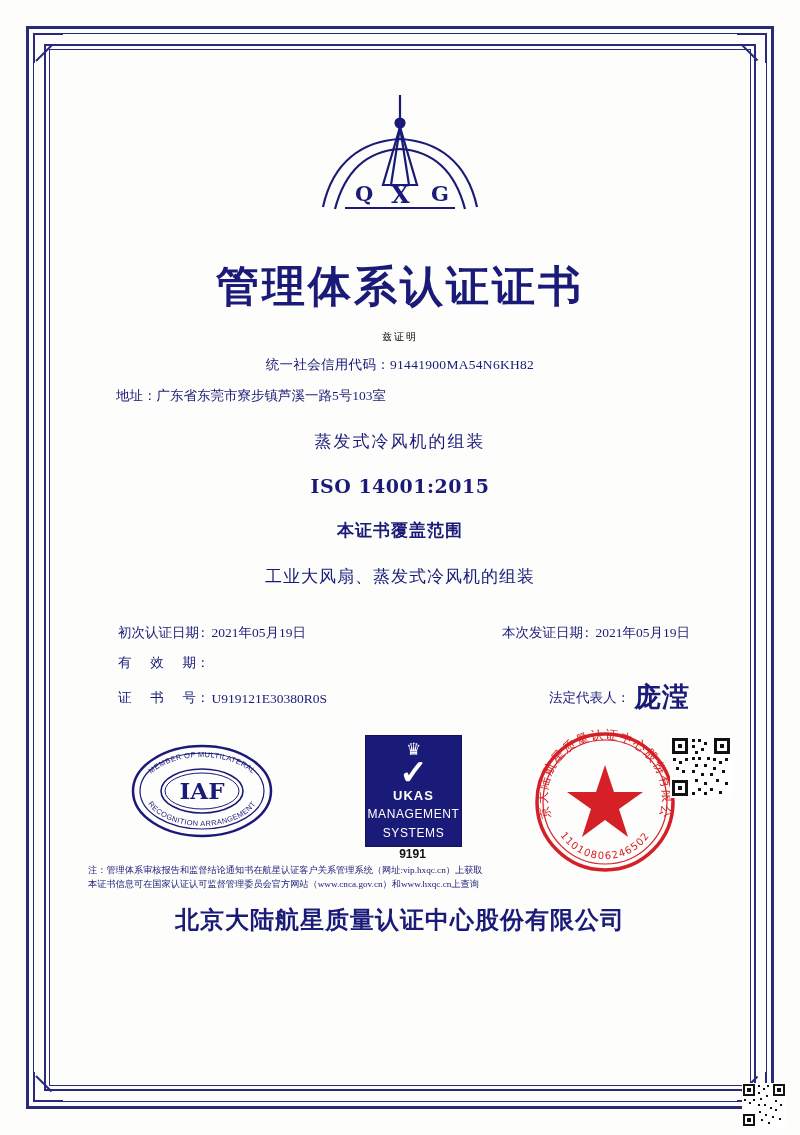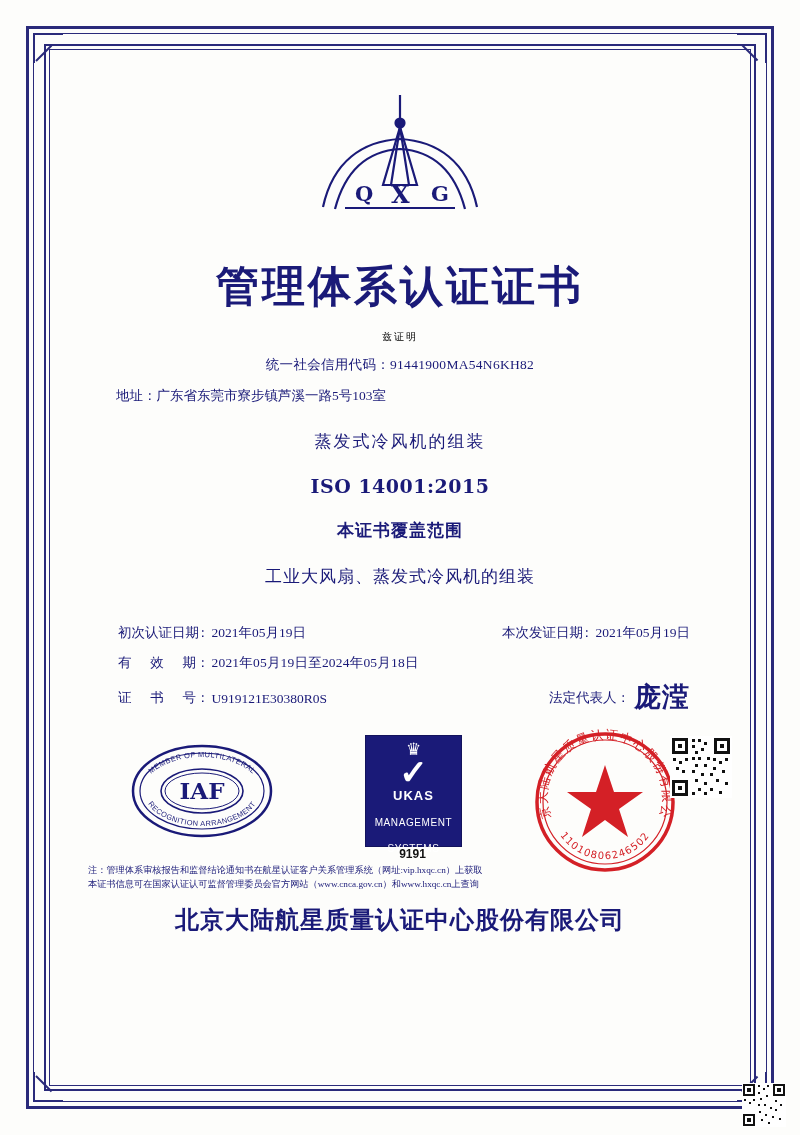--- a/index.html
+++ b/index.html
@@ -249,24 +249,24 @@
   }
   .ukas-name {
     font-family: "Liberation Sans", sans-serif;
     font-size: 13px;
     font-weight: bold;
     letter-spacing: 1px;
     margin-top: -1px;
   }
   .ukas-sub {
     font-family: "Liberation Sans", sans-serif;
-    font-size: 10px;
+    font-size: 12px;
     letter-spacing: 0.6px;
     line-height: 1.25;
-    margin-top: 14px;
+    margin-top: 4px;
   }
   .ukas-num {
     position: absolute;
     left: 305px; top: 112px;
     width: 95px;
     text-align: center;
     font-family: "Liberation Sans", sans-serif;
     font-size: 12px;
     color: #111;
     font-weight: bold;
@@ -389,21 +389,20 @@
           <span class="date-key k-wide">本次发证日期</span>
           <span>：</span>
           <span class="date-val">2021年05月19日</span>
         </div>
       </div>
 
       <div class="date-row row-full">
         <div class="date-cell date-left">
           <span class="date-key k-wide">有　效　期</span>
           <span>：</span>
-          <span class="date-val">2021年05月19日至2024年05月18日</span>
         </div>
         <div></div>
       </div>
 
       <div class="date-row">
         <div class="date-cell date-left">
           <span class="date-key k-wide">证　书　号</span>
           <span>：</span>
           <span class="date-val">U919121E30380R0S</span>
         </div>

